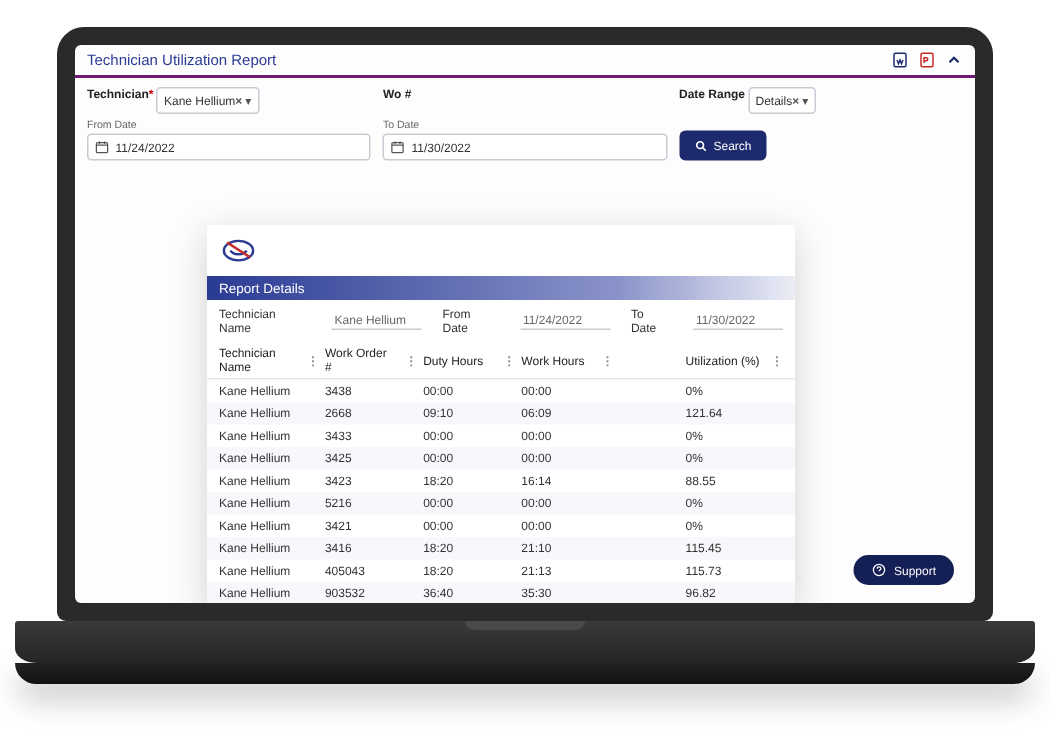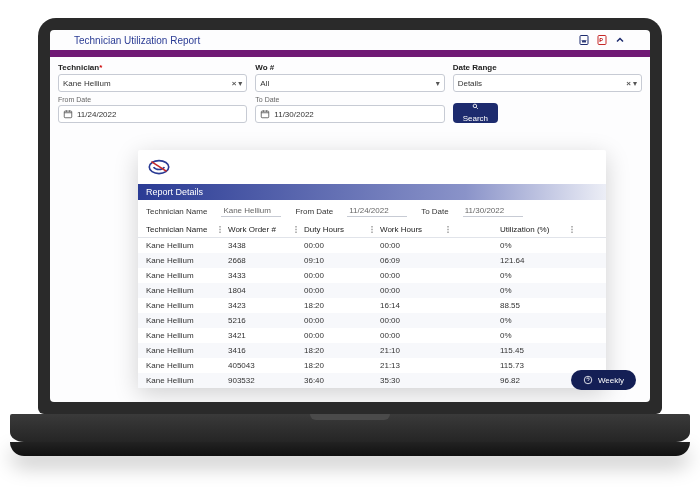--- a/index.html
+++ b/index.html
@@ -59,33 +59,33 @@
     background: linear-gradient(#222,#111);
     border-radius: 0 0 20px 20px;
     box-shadow: 0 10px 20px rgba(0,0,0,.25);
   }
 
   
   .panel-header {
     display:flex;
     align-items:center;
     justify-content:space-between;
-    padding:4px 24px;
-    border-bottom:7px solid #701a75;
+    padding:4px 8px;
+    border-bottom:2px solid #701a75;
   }
   .panel-title { color:#2a3b94; font-size:10px; font-weight:500; }
   .panel-icons { display:flex; gap:6px; align-items:center; }
   .icon { width:12px; height:12px; display:inline-flex; align-items:center; justify-content:center; }
 
   .filters {
     display:flex;
     gap:8px;
     padding:6px 8px 2px 8px;
   }
-  .col { flex:1; display:flex; flex-direction:column; gap:2px; }
+  .col { flex:1; display:flex; flex-direction:row; gap:2px; }
   .label { font-size:8px; font-weight:600; color:#222; }
   .req::after { content:"*"; color:#c00; }
   .input {
     border:1px solid #c7cbd4;
     border-radius:3px;
     height:18px;
     padding:0 4px;
     display:flex;
     align-items:center;
     justify-content:space-between;
@@ -99,30 +99,29 @@
   .date-label { font-size:7px; color:#666; }
   .date-input {
     border:1px solid #c7cbd4; border-radius:3px; height:18px;
     display:flex; align-items:center; padding:0 4px; font-size:8px; gap:4px; background:#fff;
   }
   .cal-ic { width:10px; height:10px; display:inline-flex;}
   .search-btn {
     background:#1d2b6e; color:#fff; border:none; border-radius:4px;
     height:20px; padding:0 10px; font-size:8px; display:flex; align-items:center; gap:4px;
     cursor:pointer;
-    flex-direction:column;
   }
   .search-btn svg { width:9px; height:9px; }
 
   
   .report {
     position:absolute;
     top:120px;
     left:88px;
-    width:468px;
+    width:392px;
     background:#fff;
     box-shadow:0 6px 24px rgba(0,0,0,.18);
     border-radius:2px;
   }
   .report-logo { padding:6px 8px; }
   .report-logo svg { width:26px; height:20px; }
   .band {
     background:linear-gradient(90deg,#2a3b94,#8a93c9 70%,#eceef6);
     color:#fff;
     font-size:9px;
@@ -196,24 +195,20 @@
       <div class="filters">
         <div class="col">
           <span class="label req">Technician</span>
           <div class="input">
             <span>Kane Hellium</span>
             <span><span class="clear">×</span><span class="caret">▾</span></span>
           </div>
         </div>
         <div class="col">
           <span class="label">Wo #</span>
-          <div class="input">
-            <span>All</span>
-            <span class="caret">▾</span>
-          </div>
         </div>
         <div class="col">
           <span class="label">Date Range</span>
           <div class="input">
             <span>Details</span>
             <span><span class="clear">×</span><span class="caret">▾</span></span>
           </div>
         </div>
       </div>
 
@@ -309,21 +304,21 @@
             </div>
             <div class="trow">
               <div class="cell">Kane Hellium</div>
               <div class="cell">3433</div>
               <div class="cell">00:00</div>
               <div class="cell">00:00</div>
               <div class="cell">0%</div>
             </div>
             <div class="trow">
               <div class="cell">Kane Hellium</div>
-              <div class="cell">1804</div>
+              <div class="cell">3425</div>
               <div class="cell">00:00</div>
               <div class="cell">00:00</div>
               <div class="cell">0%</div>
             </div>
             <div class="trow">
               <div class="cell">Kane Hellium</div>
               <div class="cell">3423</div>
               <div class="cell">18:20</div>
               <div class="cell">16:14</div>
               <div class="cell">88.55</div>
@@ -364,20 +359,20 @@
               <div class="cell">96.82</div>
             </div>
           </div>
       </div>
 
       <div class="support">
         <svg viewBox="0 0 24 24" fill="none" stroke="#fff" stroke-width="2">
             <circle cx="12" cy="12" r="9"></circle>
             <path d="M9 10a3 3 0 116 0c0 2-3 2-3 4M12 18h.01"></path>
           </svg>
-        <span>Weekly</span>
+        <span>Support</span>
       </div>
 
     </div>
   </div>
   <div class="base"></div>
   <div class="foot"></div>
 </div>
 
 </body></html>

